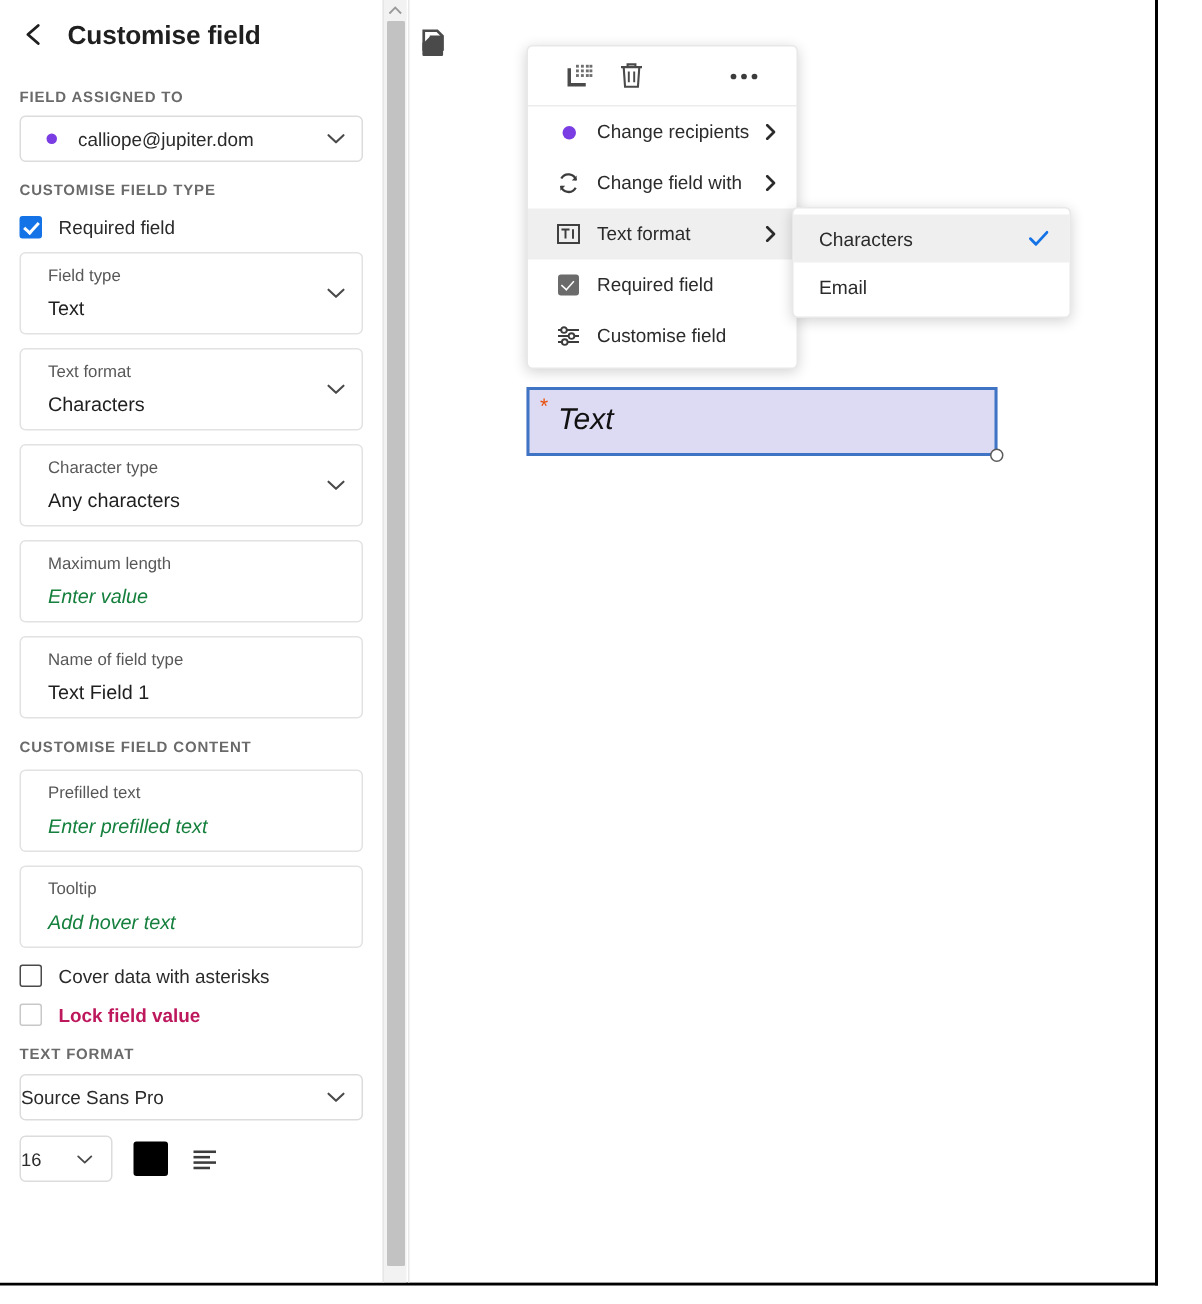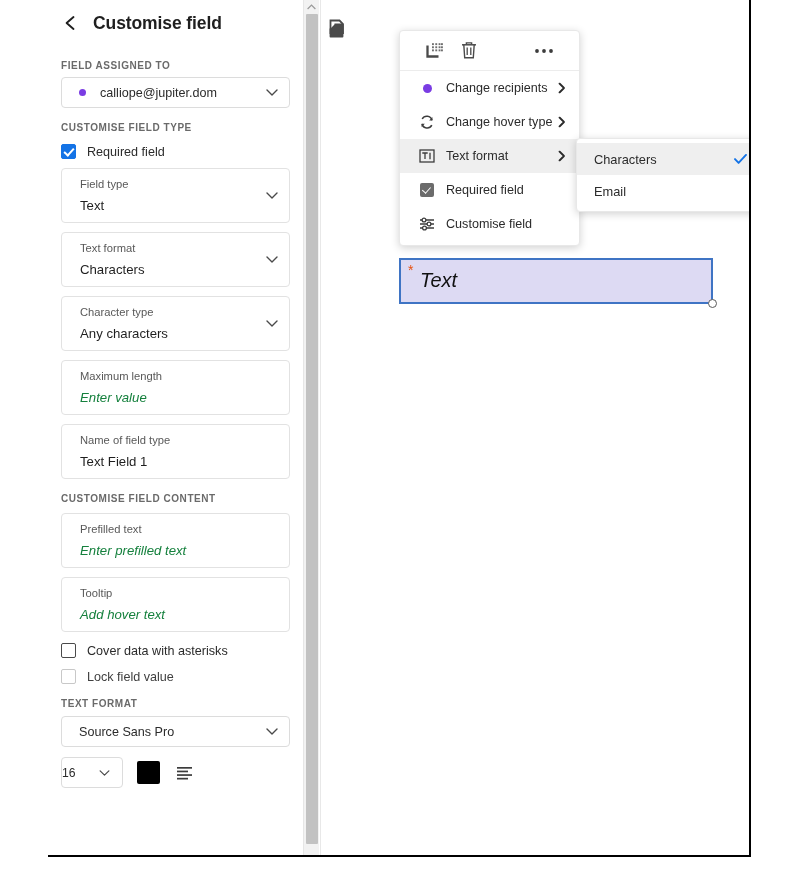--- a/index.html
+++ b/index.html
@@ -12,26 +12,25 @@
   #app {
     position: relative;
     width: 801px; height: 869px;
     background: #ffffff;
   }
 
   
   .window-frame {
     position: absolute;
     left: 0; top: 0;
-    width: 703px; height: 857px;
+    width: 772px; height: 857px;
     background: #ffffff;
     border-right: 2px solid #000000;
     border-bottom: 2px solid #000000;
     overflow: hidden;
-    margin-left: 48px;
   }
   .window-frame::after {
     content: "";
     position: absolute;
     left: 2px; top: 2px;
     right: -2px; bottom: -2px;
     pointer-events: none;
   }
 
   
@@ -131,21 +130,21 @@
     left: 4px; top: 1px;
     width: 4px; height: 8px;
     border: solid #fff;
     border-width: 0 2px 2px 0;
     transform: rotate(42deg);
   }
   .cbox.disabled {
     border-color: #c8c8c8;
   }
   .check-label { font-size: 12.6px; color: #2b2b2b; }
-  .check-label.disabled { color: #404040; }
+  .check-label.disabled { color: #be185d; font-weight: bold; }
 
   
   .fieldcard {
     position: relative;
     margin: 9px 13px 0 13px;
     height: 55px;
     border: 1px solid #e2e2e2;
     border-radius: 4px;
     background: #fff;
     padding: 8px 12px 0 18px;
@@ -169,21 +168,20 @@
 
   
   .font-select {
     position: relative;
     margin: 7px 13px 0 13px;
     height: 31px;
     border: 1px solid #dcdcdc;
     border-radius: 4px;
     display: flex;
     align-items: center;
-    padding-left: 17px;
     cursor: pointer;
   }
   .font-select .ft { font-size: 12.6px; color: #2b2b2b; }
 
   .format-row {
     display: flex;
     align-items: center;
     margin: 10px 0 0 13px;
     gap: 14px;
   }
@@ -597,21 +595,21 @@
 
       <div class="ctx-item">
         <span class="ctx-ico">
           <svg width="16" height="16" viewBox="0 0 16 16">
             <path d="M13 6.2 A5.3 5.3 0 0 0 3.2 5" fill="none" stroke="#3c3c3c" stroke-width="1.5"></path>
             <path d="M3 10 A5.3 5.3 0 0 0 12.8 11.2" fill="none" stroke="#3c3c3c" stroke-width="1.5"></path>
             <path d="M13.4 3 L13.4 6.4 L10.2 6.4 Z" fill="#3c3c3c"></path>
             <path d="M2.6 13.2 L2.6 9.8 L5.8 9.8 Z" fill="#3c3c3c"></path>
           </svg>
         </span>
-        <span class="ctx-label">Change hover type</span>
+        <span class="ctx-label">Change field with</span>
         <span class="ctx-arrow">
           <svg width="8" height="11" viewBox="0 0 8 11">
               <path d="M1.5 1 L6 5.5 L1.5 10" fill="none" stroke="#2b2b2b" stroke-width="1.8" stroke-linecap="round" stroke-linejoin="round"></path>
             </svg>
         </span>
       </div>
 
       <div class="ctx-item highlight">
         <span class="ctx-ico">
           <svg width="16" height="16" viewBox="0 0 16 16">

